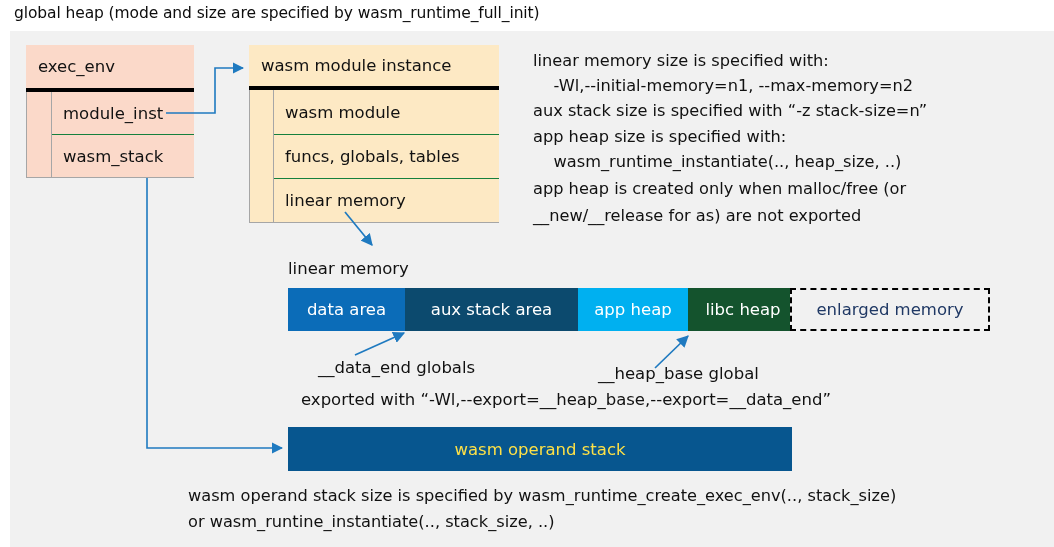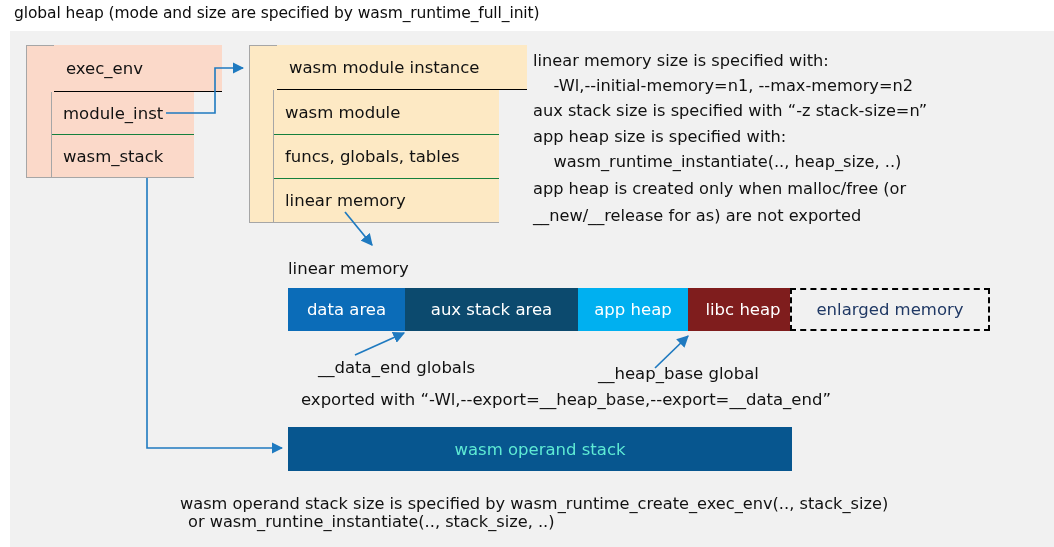--- a/index.html
+++ b/index.html
@@ -46,23 +46,22 @@
     border: 1px solid #a6a6a6;
   }
   .box-header {
     position: absolute;
     box-sizing: border-box;
     display: flex;
     align-items: center;
     padding-left: 12px;
     font-size: 16.5px;
     color: #111;
-    border-bottom: 1px solid #000000;
-    white-space: nowrap;
-    margin-left: 28px;
+    border-bottom: 4px solid #000000;
+    white-space: nowrap;
   }
   .box-row {
     position: absolute;
     box-sizing: border-box;
     display: flex;
     align-items: center;
     padding-left: 11px;
     font-size: 16.5px;
     color: #111;
     white-space: nowrap;
@@ -116,21 +115,21 @@
     font-size: 16.5px;
     color: #111;
     white-space: nowrap;
   }
   
   .opstack {
     position: absolute;
     display: flex;
     align-items: center;
     justify-content: center;
-    color: #5eead4;
+    color: #fde047;
     font-size: 16.5px;
     white-space: nowrap;
   }
   .caption {
     position: absolute;
     font-size: 16.2px;
     line-height: 26px;
     color: #111;
     white-space: pre;
   }
@@ -191,37 +190,37 @@
   <div class="membar" style="left:288px; top:288px;">
     <div class="seg" style="width:117px; background:#0b6cb8;">
       <span>data area</span>
     </div>
     <div class="seg" style="width:173px; background:#0c4a6e;">
       <span>aux stack area</span>
     </div>
     <div class="seg" style="width:110px; background:#00b0f0;">
       <span>app heap</span>
     </div>
-    <div class="seg" style="width:102px; background:#7f1d1d;padding-left:8px;">
+    <div class="seg" style="width:102px; background:#14532d;padding-left:8px;">
       <span>libc heap</span>
     </div>
     <div class="seg enlarged" style="width:200px;">
       <span>enlarged memory</span>
     </div>
   </div>
 
   <div class="anno" style="left:318px; top:358px;">__data_end globals</div>
   <div class="anno" style="left:598px; top:364px;">__heap_base global</div>
   <div class="anno" style="left:301px; top:390px;">exported with “-Wl,--export=__heap_base,--export=__data_end”</div>
 
   <div class="opstack" style="left:288px; top:427px; width:504px; height:44px; background:#07568f;">
     <span>wasm operand stack</span>
   </div>
 
-  <div class="caption" style="left:180px; top:483px;margin-top:8px;">wasm operand stack size is specified by wasm_runtime_create_exec_env(.., stack_size)</div>
+  <div class="caption" style="left:188px; top:483px;">wasm operand stack size is specified by wasm_runtime_create_exec_env(.., stack_size)</div>
   <div class="caption" style="left:188px; top:509px;">or wasm_runtine_instantiate(.., stack_size, ..)</div>
 
   <svg class="overlay" viewBox="0 0 1054 547">
     <defs>
       <marker id="arrow" viewBox="0 0 10 10" refX="9" refY="5" markerWidth="7" markerHeight="7" orient="auto-start-reverse">
         <path d="M 0 0 L 10 5 L 0 10 z" fill="#1f7ac0"></path>
       </marker>
     </defs>
 
     <g>

